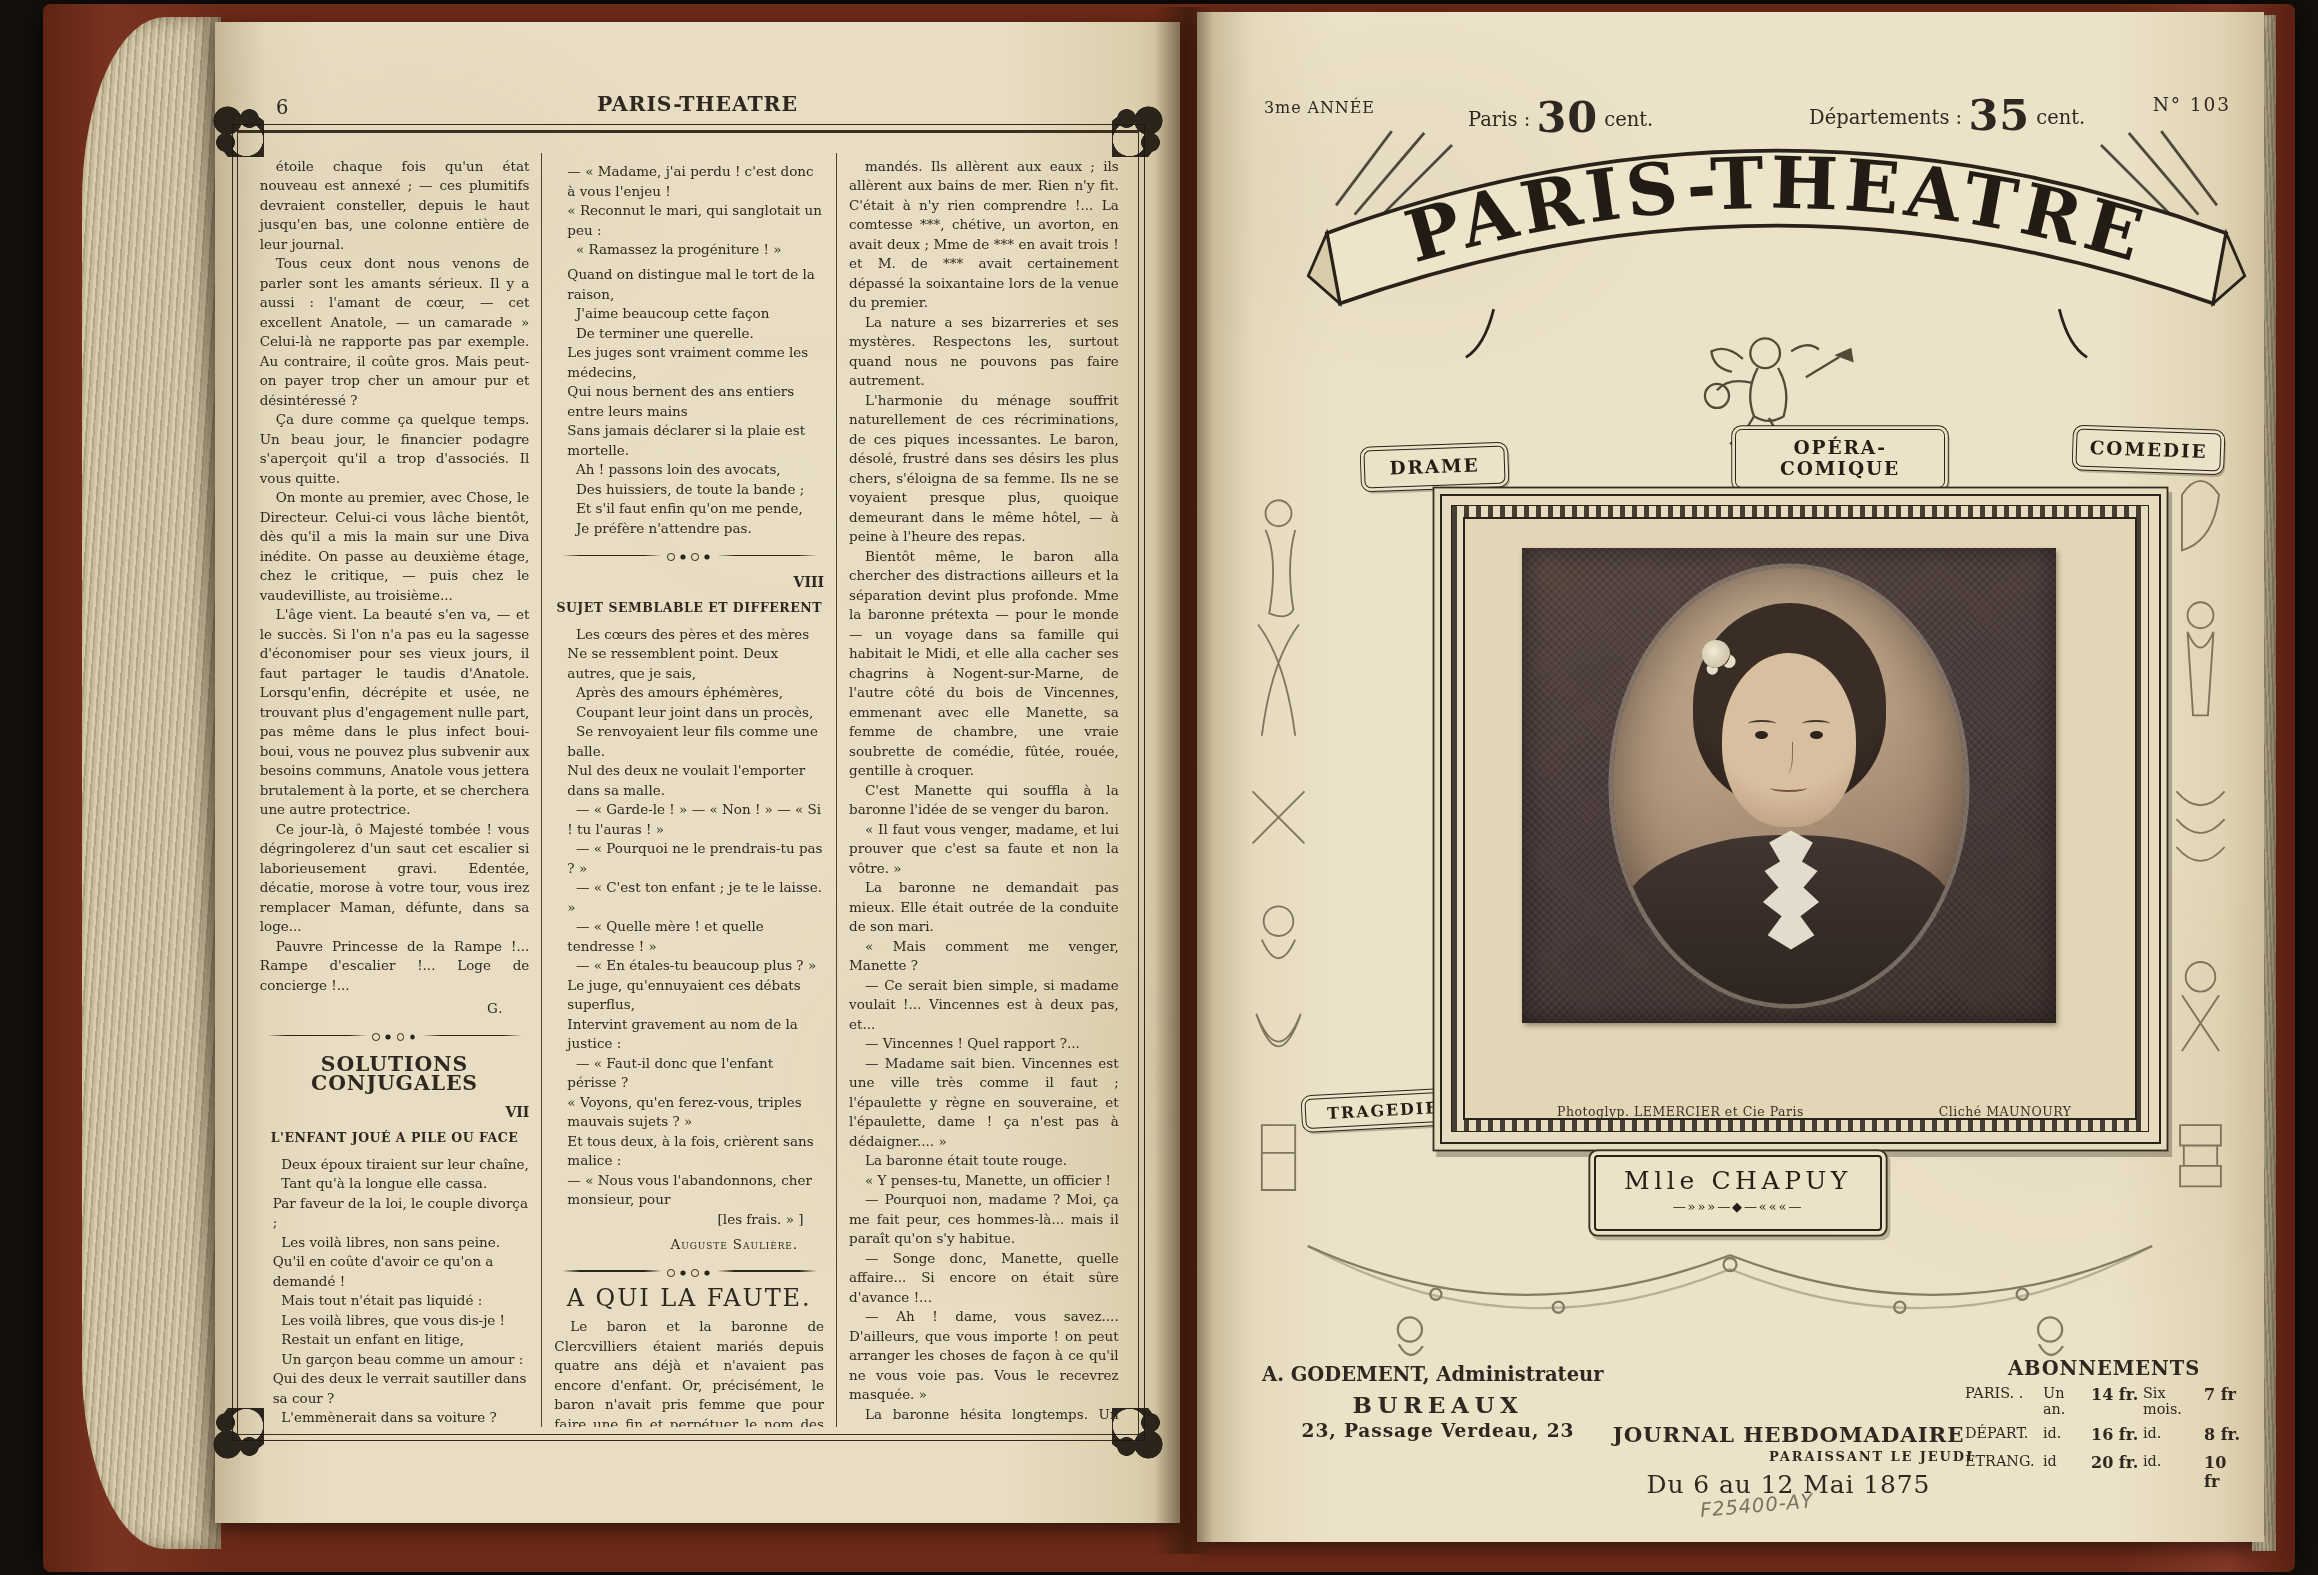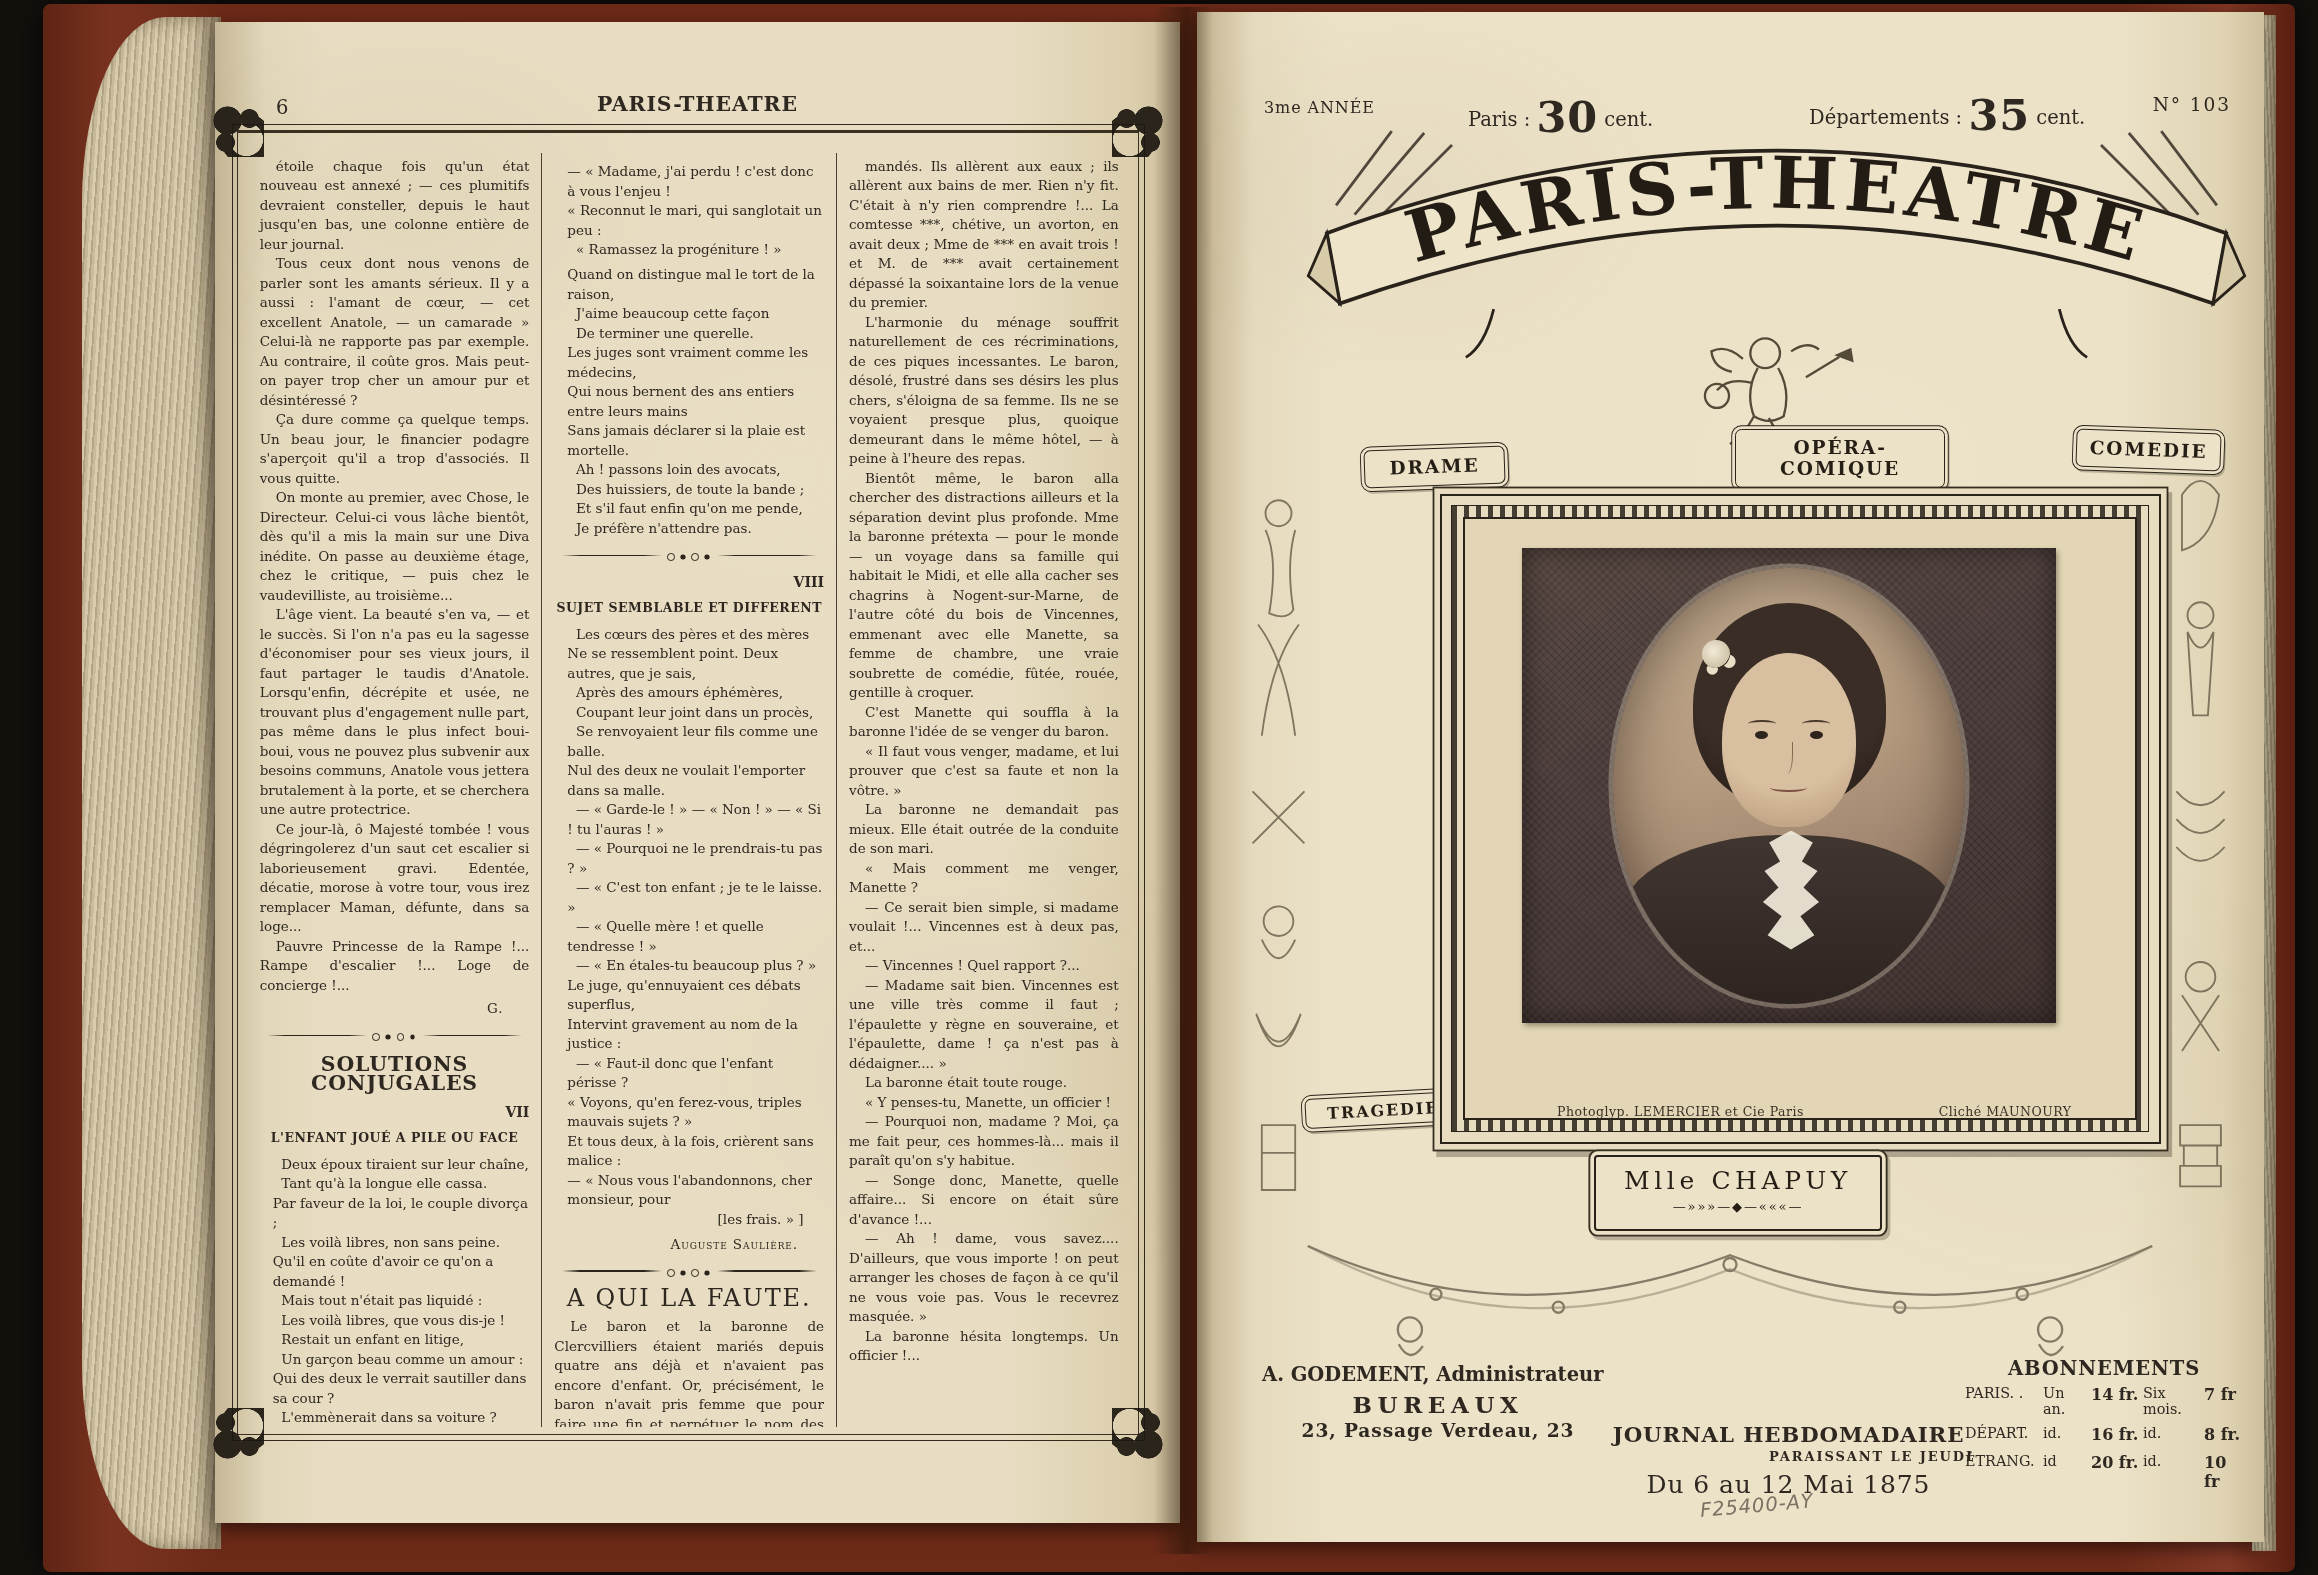--- a/index.html
+++ b/index.html
@@ -249,20 +249,21 @@
           <div class="blk blk-divider">
             <span class="dv-line"></span>
             <span class="dv-dots"></span>
             <span class="dv-line"></span>
           </div>
           <div class="blk blk-h1b">A QUI LA FAUTE.</div>
           <div class="blk blk-p">Le baron et la baronne de Clercvilliers étaient mariés depuis quatre ans déjà et n'avaient pas encore d'enfant. Or, précisément, le baron n'avait pris femme que pour faire une fin et perpétuer le nom des Clercvilliers qui menaçait de s'éteindre.</div>
         </div>
       <div class="lp-col">
           <div class="blk blk-p">mandés. Ils allèrent aux eaux ; ils allèrent aux bains de mer. Rien n'y fit. C'était à n'y rien comprendre !... La comtesse ***, chétive, un avorton, en avait deux ; Mme de *** en avait trois ! et M. de *** avait certainement dépassé la soixantaine lors de la venue du premier.</div>
+          <div class="blk blk-p">La nature a ses bizarreries et ses mystères. Respectons les, surtout quand nous ne pouvons pas faire autrement.</div>
           <div class="blk blk-p">L'harmonie du ménage souffrit naturellement de ces récriminations, de ces piques incessantes. Le baron, désolé, frustré dans ses désirs les plus chers, s'éloigna de sa femme. Ils ne se voyaient presque plus, quoique demeurant dans le même hôtel, — à peine à l'heure des repas.</div>
           <div class="blk blk-p">Bientôt même, le baron alla chercher des distractions ailleurs et la séparation devint plus profonde. Mme la baronne prétexta — pour le monde — un voyage dans sa famille qui habitait le Midi, et elle alla cacher ses chagrins à Nogent-sur-Marne, de l'autre côté du bois de Vincennes, emmenant avec elle Manette, sa femme de chambre, une vraie soubrette de comédie, fûtée, rouée, gentille à croquer.</div>
           <div class="blk blk-p">C'est Manette qui souffla à la baronne l'idée de se venger du baron.</div>
           <div class="blk blk-p">« Il faut vous venger, madame, et lui prouver que c'est sa faute et non la vôtre. »</div>
           <div class="blk blk-p">La baronne ne demandait pas mieux. Elle était outrée de la conduite de son mari.</div>
           <div class="blk blk-p">« Mais comment me venger, Manette ?</div>
           <div class="blk blk-p">— Ce serait bien simple, si madame voulait !... Vincennes est à deux pas, et...</div>
           <div class="blk blk-p">— Vincennes ! Quel rapport ?...</div>
           <div class="blk blk-p">— Madame sait bien. Vincennes est une ville très comme il faut ; l'épaulette y règne en souveraine, et l'épaulette, dame ! ça n'est pas à dédaigner.... »</div>
           <div class="blk blk-p">La baronne était toute rouge.</div>

